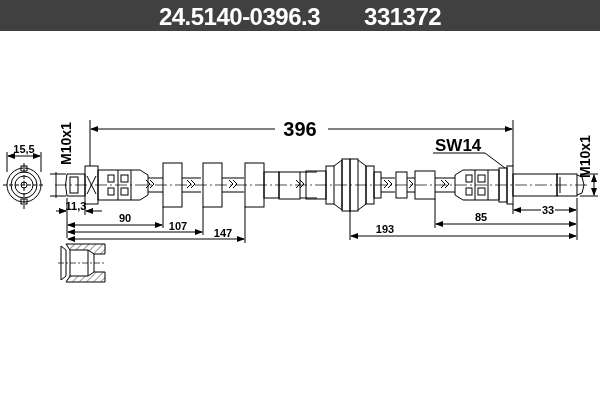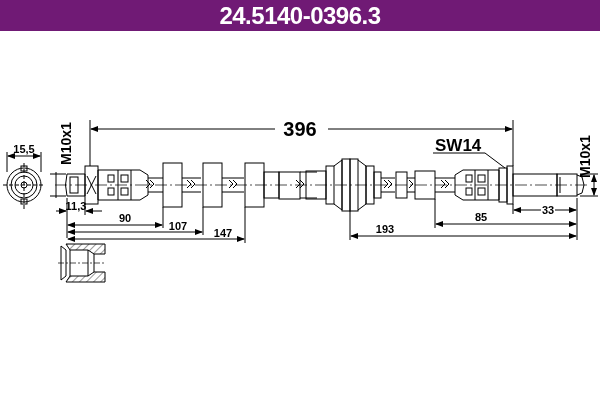--- a/index.html
+++ b/index.html
@@ -1,26 +1,27 @@
 <!DOCTYPE html>
 <html><head>
 <meta charset="utf-8">
 <style>
   html, body { margin: 0; padding: 0; background: #ffffff; }
   body { width: 600px; height: 400px; overflow: hidden; position: relative; font-family: "Liberation Sans", sans-serif; }
-  .title-bar { position: absolute; left: 0; top: 0; width: 600px; height: 31px; background: #701a75; color: #fff; display: flex; justify-content: center; align-items: center; font-weight: bold; font-size: 24px; letter-spacing: -0.5px; }
+  .title-bar { position: absolute; left: 0; top: 0; width: 600px; height: 31px; background: #404040; color: #fff; display: flex; justify-content: center; align-items: flex-end; font-weight: bold; font-size: 24px; letter-spacing: -0.5px; }
   .title-bar span { margin: 0 22px; }
   svg { position: absolute; left: 0; top: 0; }
   svg text { font-family: "Liberation Sans", sans-serif; font-weight: bold; fill: #000; }
 </style>
 </head>
 <body>
 
 <div class="title-bar">
   <span>24.5140-0396.3</span>
+  <span>331372</span>
 </div>
 
 <svg width="600" height="400" viewBox="0 0 600 400" stroke="#000" fill="none" stroke-width="1">
   <defs>
     <marker id="arr" markerWidth="8" markerHeight="6" refX="7" refY="3" orient="auto-start-reverse">
       <path d="M0,0 L8,3 L0,6 z" fill="#000" stroke="none"></path>
     </marker>
     <pattern id="hatch" width="5" height="5" patternUnits="userSpaceOnUse" patternTransform="rotate(45)">
       <line x1="0" y1="0" x2="0" y2="5" stroke="#000" stroke-width="0.8"></line>
     </pattern>

